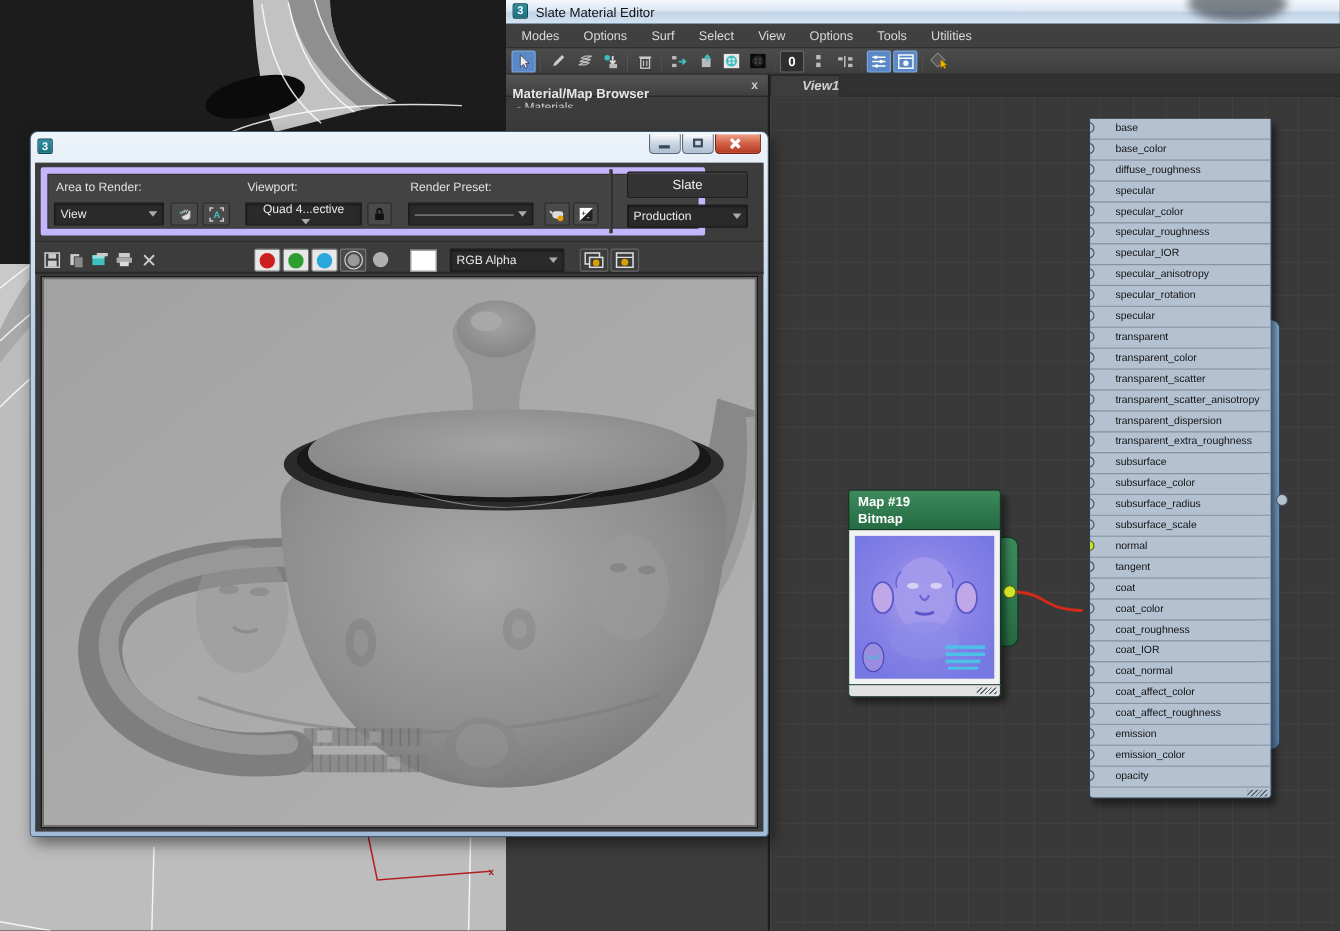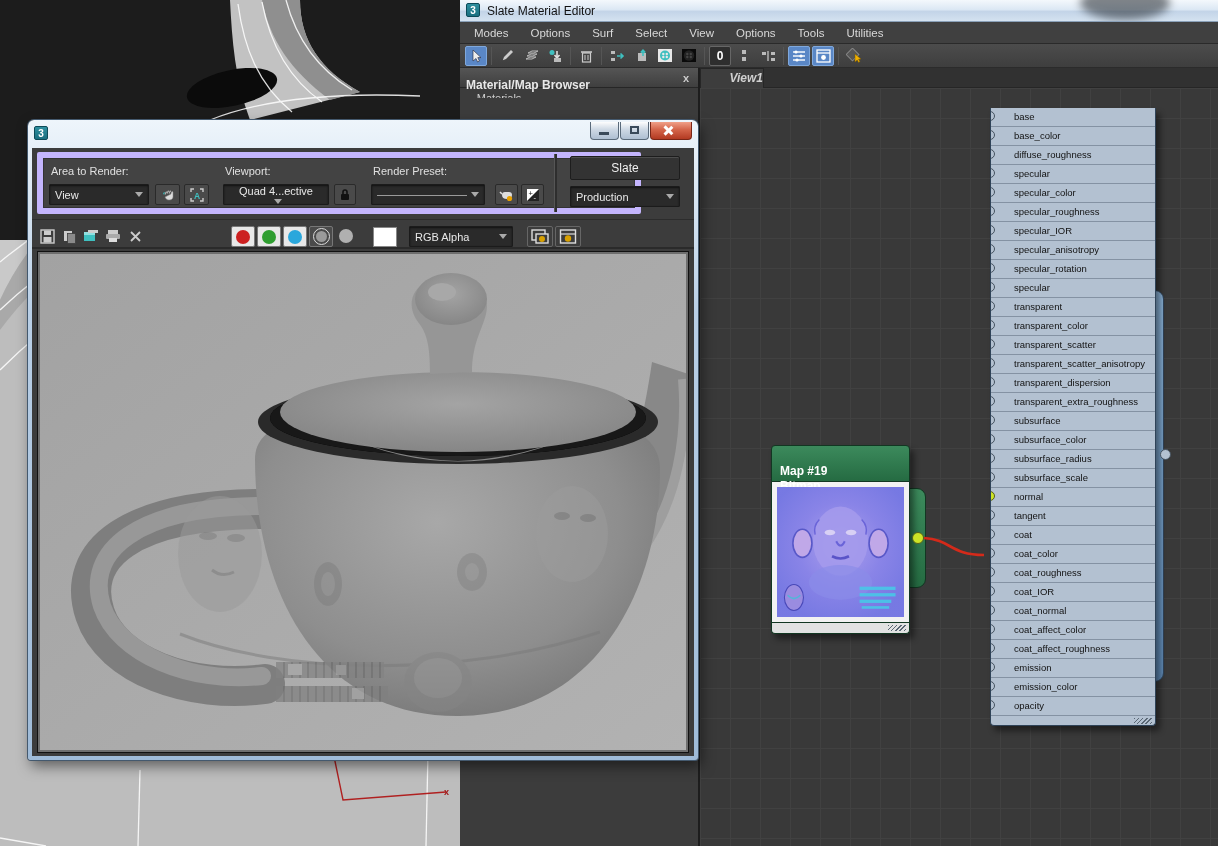--- a/index.html
+++ b/index.html
@@ -85,21 +85,21 @@
       background:repeating-linear-gradient(135deg,#5a6774 0 1px, transparent 1px 3px); }
   #material-out-tab { position:absolute; left:442px; top:202px; width:22px; height:392px;
       background:linear-gradient(#87aed2,#5d87b2); border:1px solid #2f4358; border-radius:0 9px 9px 0; z-index:2; }
   #material-out-socket { position:absolute; left:460px; top:361px; width:11px; height:11px; border-radius:50%;
       background:#b3c1d1; border:1.5px solid #45525f; z-index:4; }
 
   
   #map-node { position:absolute; left:71px; top:357px; width:139px; z-index:3;
       box-shadow:4px 5px 6px rgba(0,0,0,.45); border-radius:4px; }
   #map-node .hdr { height:37px; background:linear-gradient(#3c8a5c,#256b42);
-      border:1px solid #123722; border-radius:4px 4px 0 0; padding:18px 0 0 8px; }
+      border:1px solid #123722; border-radius:4px 4px 0 0; padding:3px 0 0 8px; }
   #map-node .t1, #map-node .t2 { font-size:12px; font-weight:bold; color:#fff; line-height:15px; }
   #map-node .body { height:141px; background:#f2f2f2; border:1px solid #123722; border-top:none; padding:5px; }
   #map-thumb { width:100%; height:100%; display:block; }
   #map-node .footer { height:11px; background:#e2e2e2; border:1px solid #123722; border-top:none;
       border-radius:0 0 4px 4px; position:relative; }
   #map-out-tab { position:absolute; left:206px; top:400px; width:20px; height:100px;
       background:linear-gradient(#3c8a5c,#256b42); border:1px solid #123722; border-radius:0 9px 9px 0; z-index:2; }
   #map-out-socket { position:absolute; left:212px; top:444px; width:12px; height:12px; border-radius:50%;
       background:#cde427; border:1.5px solid #55601a; z-index:4; }
   #wire-svg { position:absolute; left:0; top:0; width:518px; height:758px; z-index:3; pointer-events:none; }

